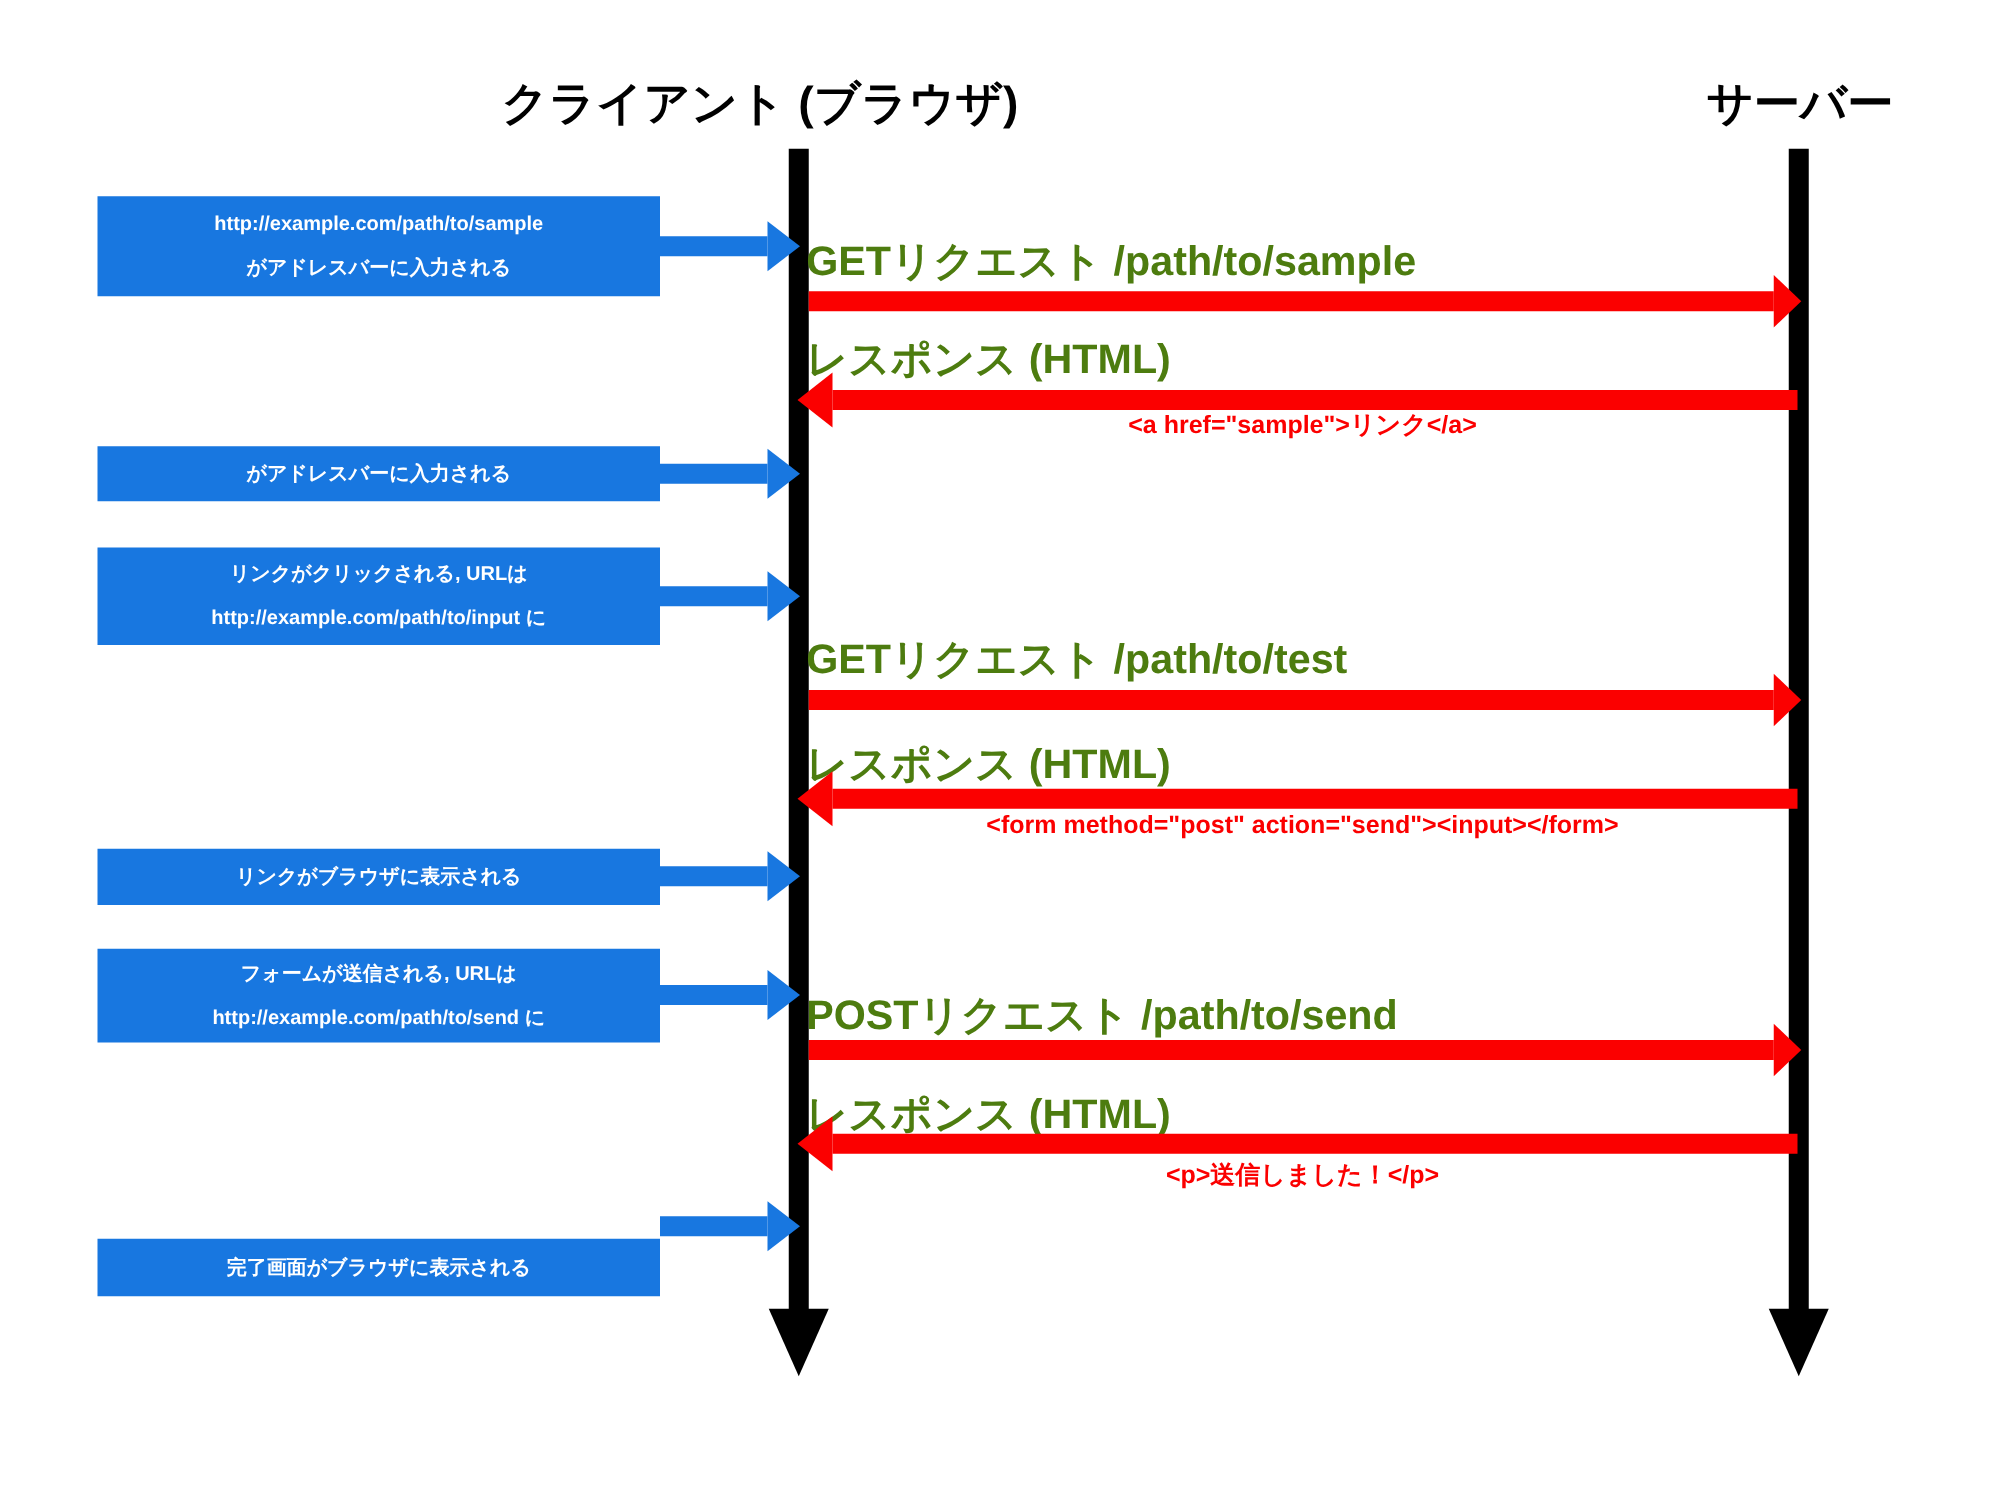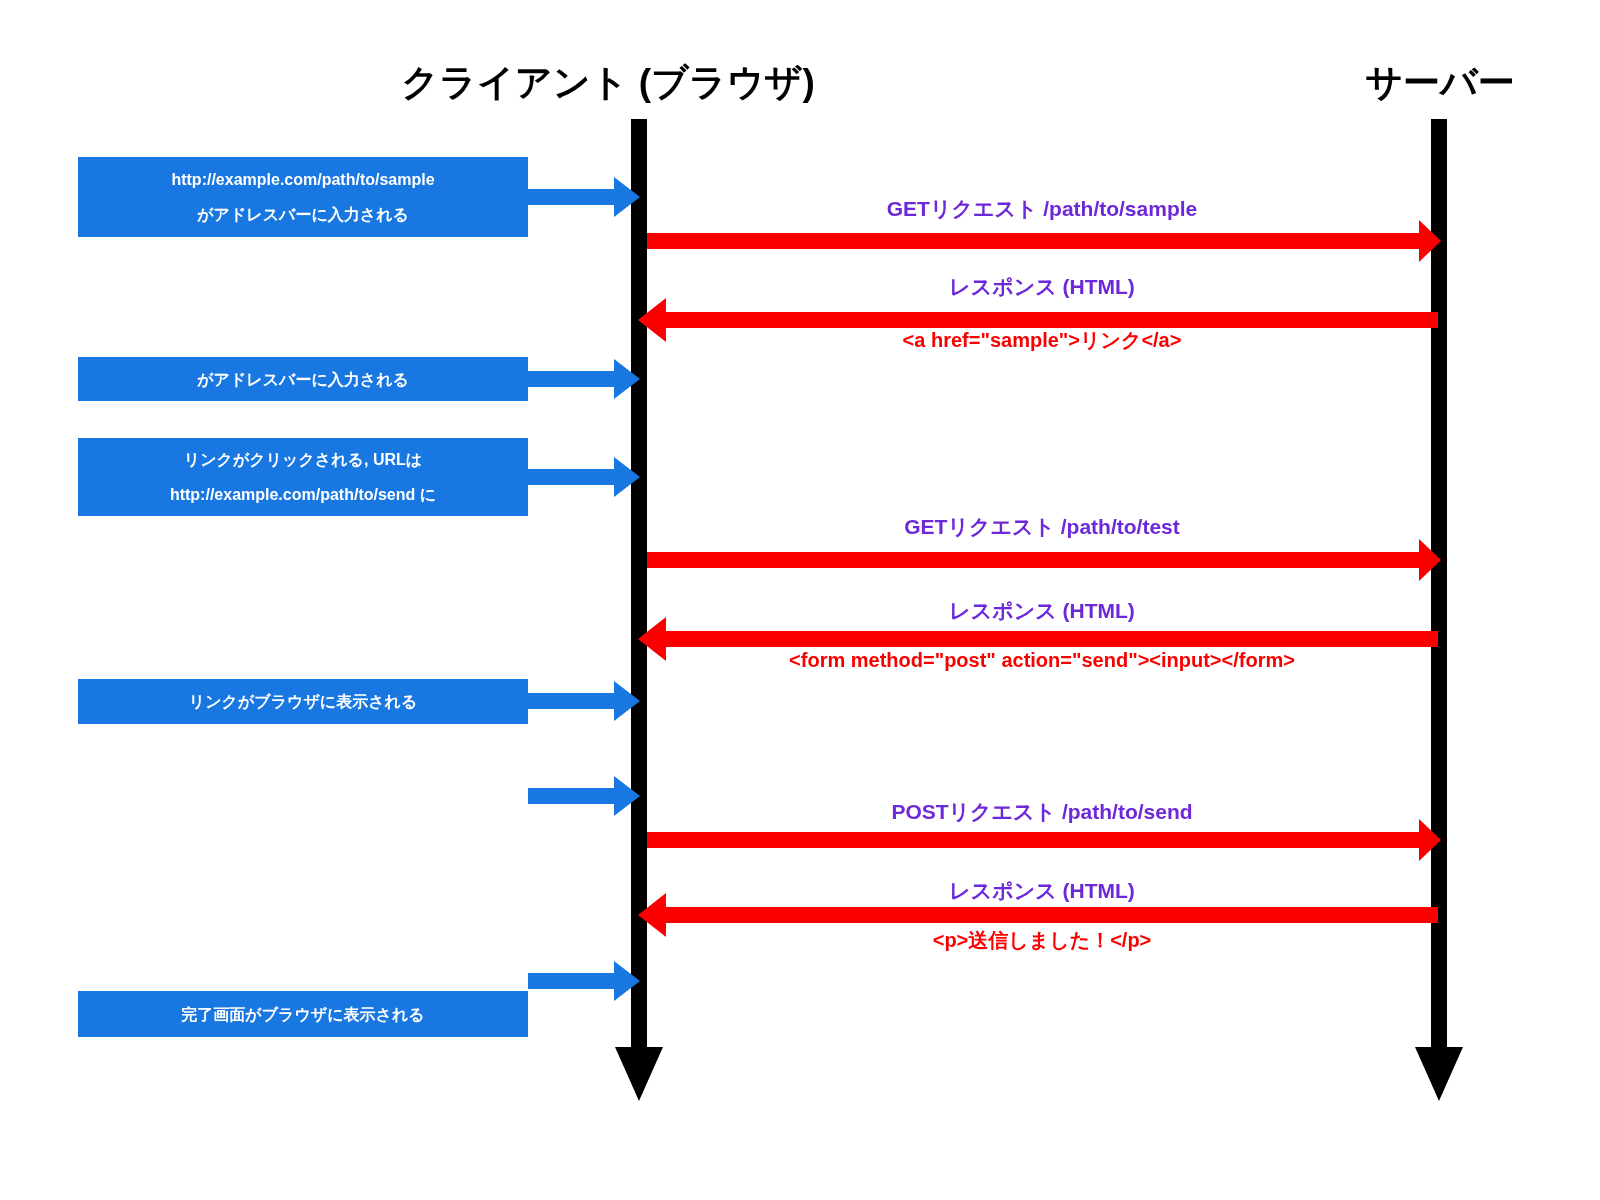--- a/index.html
+++ b/index.html
@@ -40,22 +40,22 @@
   }
   .evt-arrow::after {
     content:""; position:absolute; right:-26px; top:50%; transform:translateY(-50%);
     width:0; height:0;
     border-left:26px solid #1877E0;
     border-top:20px solid transparent; border-bottom:20px solid transparent;
   }
 
   
   .msg-label {
-    position:absolute; left:645px; width:794px; text-align:center;
-    color:#6d28d9; font-weight:bold; font-size:21px; line-height:32px; white-space:nowrap;
+    position:absolute; left:645px; width:794px; text-align:left;
+    color:#4d7c0f; font-weight:bold; font-size:33px; line-height:32px; white-space:nowrap;
   }
   .msg-code {
     position:absolute; left:645px; width:794px; text-align:center;
     color:#FB0000; font-weight:bold; font-size:20px; line-height:24px; white-space:nowrap;
   }
   .msg-arrow { position:absolute; height:16px; background:#FB0000; }
   .msg-arrow.right { left:647px; width:772px; }
   .msg-arrow.right::after {
     content:""; position:absolute; right:-22px; top:50%; transform:translateY(-50%);
     width:0; height:0;
@@ -86,26 +86,28 @@
   </div>
 
   <div class="event" style="top:157px;height:80px">http://example.com/path/to/sample
 がアドレスバーに入力される</div>
   <div class="evt-arrow" style="top:197px"></div>
 
   <div class="event" style="top:357px;height:44px">がアドレスバーに入力される</div>
   <div class="evt-arrow" style="top:379px"></div>
 
   <div class="event" style="top:438px;height:78px">リンクがクリックされる, URLは
-http://example.com/path/to/send に</div>
+http://example.com/path/to/input に</div>
   <div class="evt-arrow" style="top:477px"></div>
 
   <div class="event" style="top:679px;height:45px">リンクがブラウザに表示される</div>
   <div class="evt-arrow" style="top:701px"></div>
 
+  <div class="event" style="top:759px;height:75px">フォームが送信される, URLは
+http://example.com/path/to/send に</div>
   <div class="evt-arrow" style="top:796px"></div>
 
   <div class="event" style="top:991px;height:46px">完了画面がブラウザに表示される</div>
   <div class="evt-arrow" style="top:981px"></div>
 
   <div class="msg-label" style="top:193px">GETリクエスト /path/to/sample</div>
   <div class="msg-arrow right" style="top:233px"></div>
 
   <div class="msg-label" style="top:271px">レスポンス (HTML)</div>
   <div class="msg-arrow left" style="top:312px"></div>

